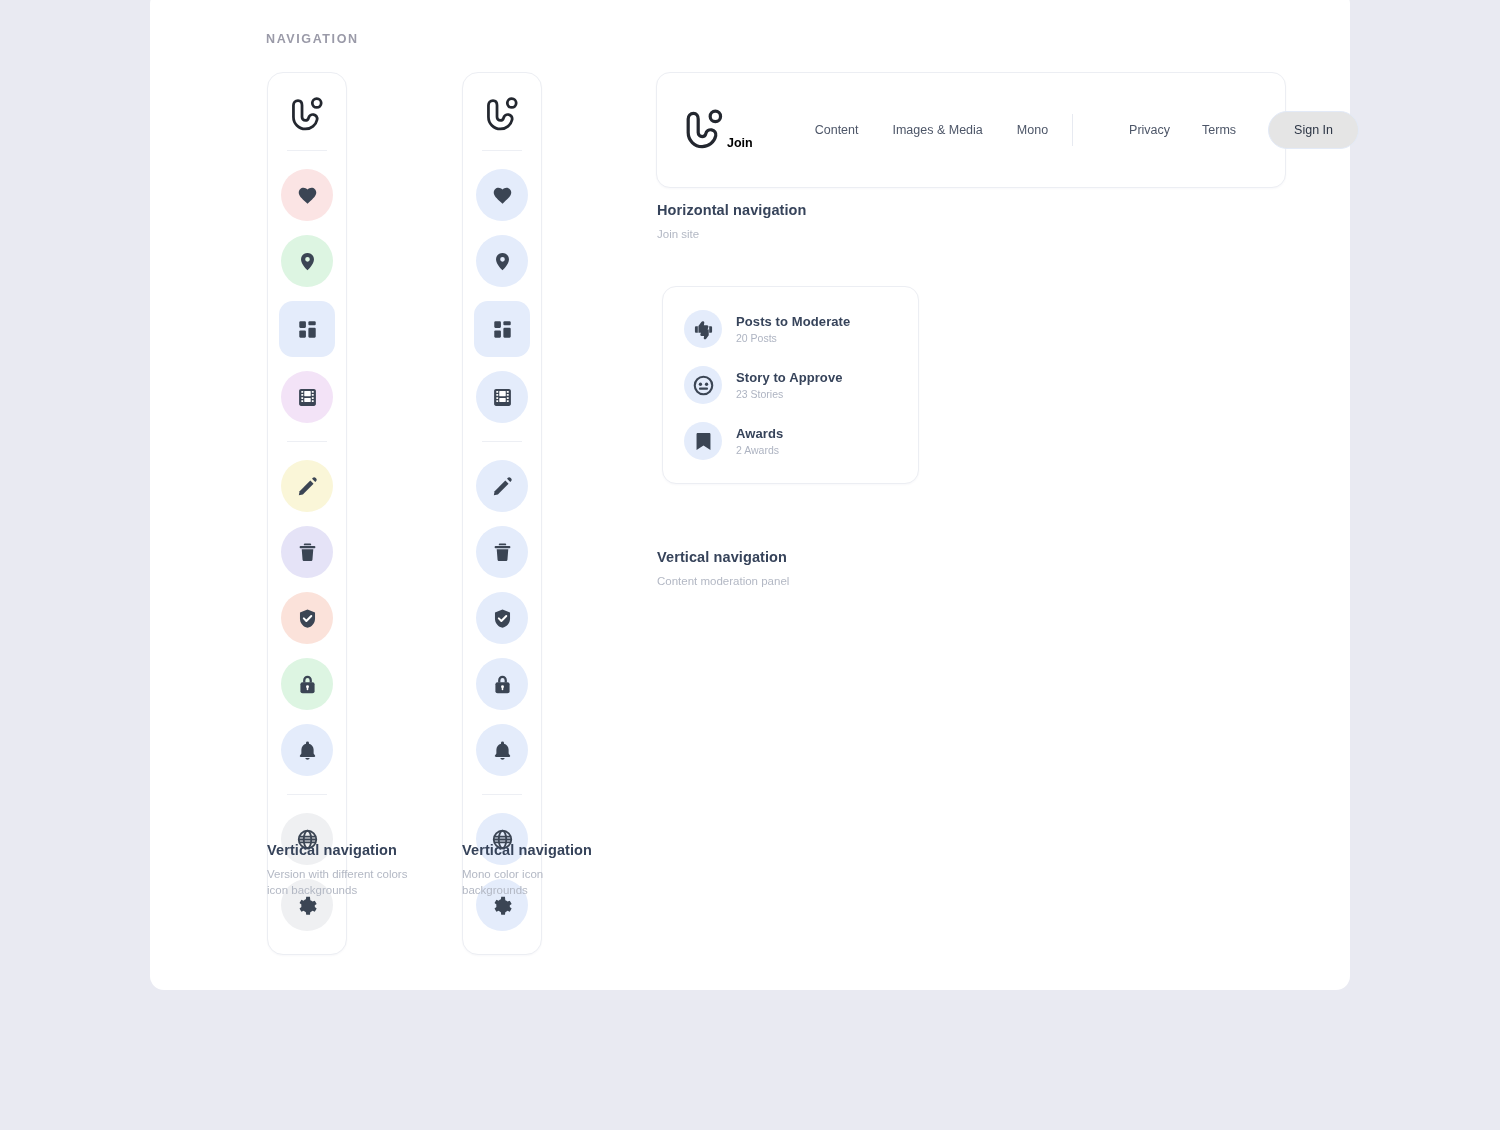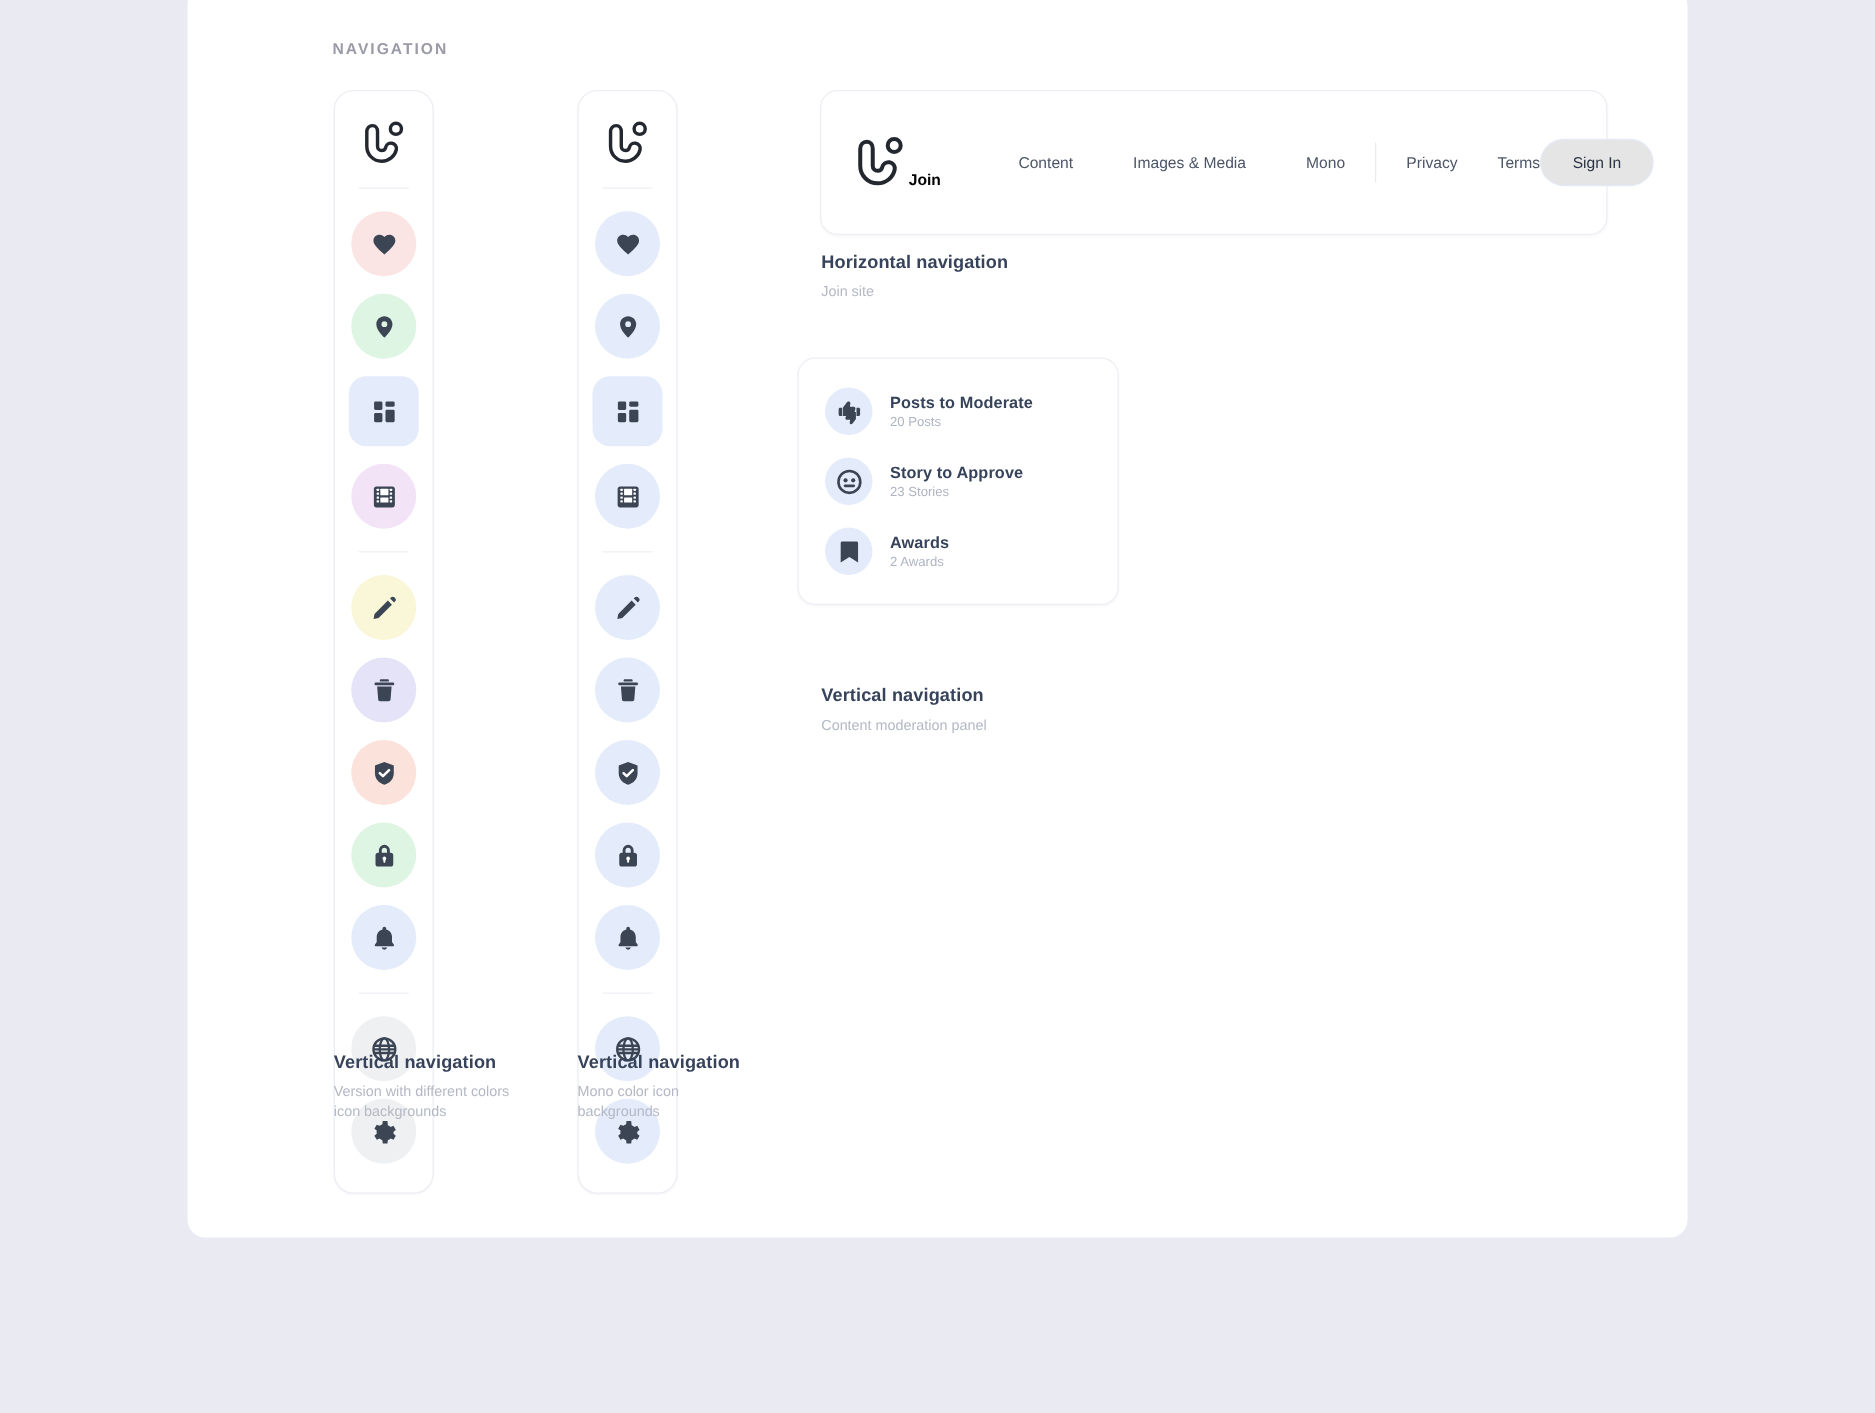--- a/index.html
+++ b/index.html
@@ -110,49 +110,49 @@
     padding: 0 24px 0 26px;
     box-shadow: 0 1px 2px rgba(30,40,80,0.03);
   }
   .brand { display: flex; align-items: flex-end; gap: 2px; }
   .brand-name {
     font-size: 12.5px;
     font-weight: 700;
     color: #000000;
     padding-bottom: 3px;
   }
-  .nav-links { display: flex; align-items: center; margin-left: 62px; gap: 48px; }
+  .nav-links { display: flex; align-items: center; margin-left: 62px; gap: 34px; }
   .nav-link {
     font-size: 12.5px;
     color: #4d5668;
     white-space: nowrap;
     text-decoration: none;
   }
   .nav-sep {
     width: 1px; height: 32px;
     background: #e7eaf1;
     margin: 0 24px 0 24px;
   }
-  .nav-right { display: flex; align-items: center; margin-left: auto; }
+  .nav-right { display: flex; align-items: center; gap: 32px; margin-left: auto; }
   .signin-btn {
     border: 1px solid #e3eaf7;
     border-radius: 22px;
     padding: 11px 25px;
     font-size: 12.5px;
     color: #2c3545;
     background: #e5e5e5;
     font-family: inherit;
     cursor: pointer;
     white-space: nowrap;
   }
 
   
   .panel {
     position: absolute;
-    left: 488px;
+    left: 512px;
     top: 296px;
     width: 257px;
     background: #ffffff;
     border: 1px solid #eceef3;
     border-radius: 14px;
     padding: 14px 11px;
     box-shadow: 0 1px 2px rgba(30,40,80,0.03);
   }
   .panel-row {
     display: flex;

